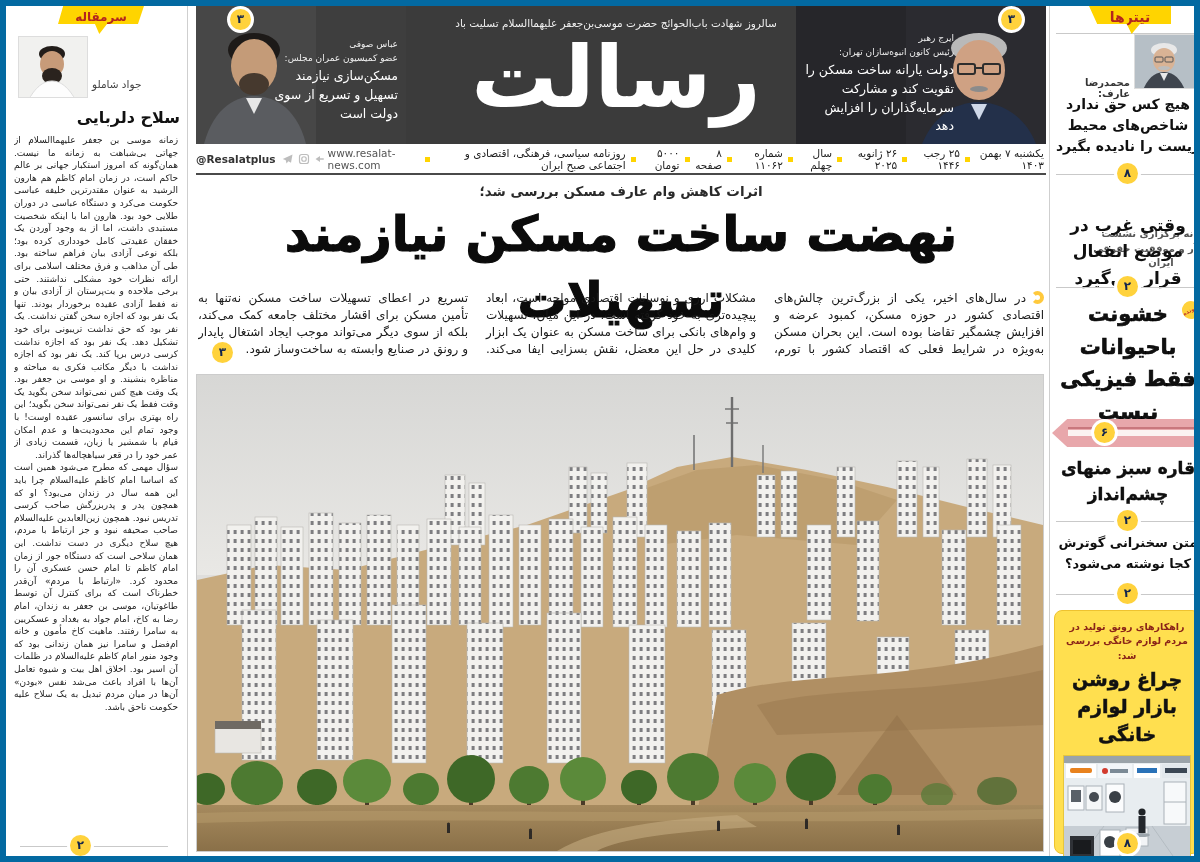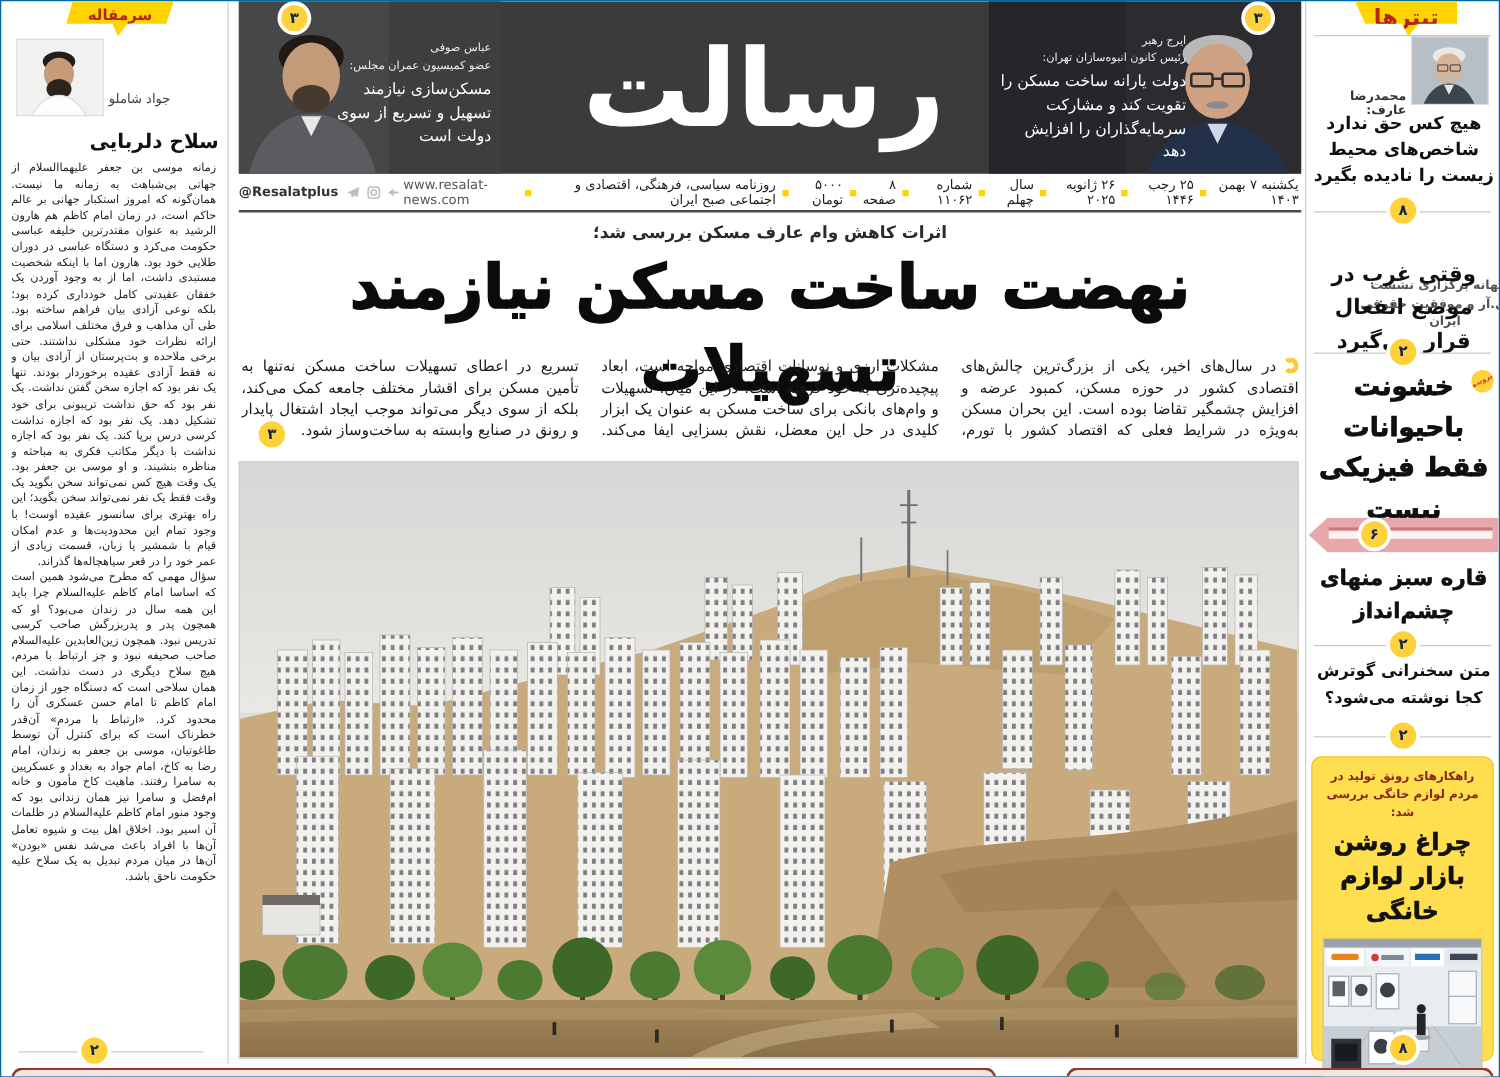--- a/index.html
+++ b/index.html
@@ -1,32 +1,32 @@
 <!DOCTYPE html>
 <html lang="fa" dir="rtl"><head>
 <meta charset="utf-8">
 <style>
   * { margin:0; padding:0; box-sizing:border-box; }
   html,body { background:#fff; }
   body { font-family:"DejaVu Sans", sans-serif; }
   .page { position:relative; width:1200px; height:862px; background:#fff; overflow:hidden;
-          direction:rtl; border:1px solid #0369a1; }
+          direction:rtl; border:6px solid #0369a1; }
 
   .vline { position:absolute; top:0; width:1px; height:850px; background:#cfcfcf; }
 
   
   .pg { position:absolute; width:21px; height:21px; border-radius:50%; background:#ffd23c;
         color:#13264d; font-weight:bold; font-size:12px; text-align:center; line-height:21px;
         box-shadow:0 0 0 3px #fff; z-index:6; }
   .dv { position:absolute; height:1px; background:#c9c9c9; z-index:2; }
   .tag { position:absolute; background:#ffd400; color:#b3261e; font-weight:bold;
          text-align:center; z-index:4; }
   .tag-editorial { left:52px; top:0; width:86px; height:28px; font-size:12px; padding-top:4px;
          clip-path: polygon(6% 0, 100% 0, 93% 64%, 57% 64%, 48% 100%, 43% 64%, 0 64%); }
-  .tag-headlines { left:1083px; top:0; width:82px; height:28px; font-size:18px; padding-top:3px;
+  .tag-headlines { left:1083px; top:0; width:82px; height:28px; font-size:14px; padding-top:3px;
          clip-path: polygon(0 0, 100% 0, 100% 64%, 62% 64%, 52% 100%, 46% 64%, 10% 64%); }
 
   
   .ed-photo { position:absolute; left:12px; top:30px; width:70px; height:62px;
               border:1px solid #ddd; overflow:hidden; background:#f1f1ef; }
   .ed-author { position:absolute; left:86px; top:72px; width:88px; font-size:10.5px; color:#444;
                text-align:left; }
   .ed-title { position:absolute; left:8px; top:102px; width:166px; font-size:16px; font-weight:bold;
               color:#111; text-align:right; }
   .ed-body { position:absolute; left:8px; top:128px; width:164px; height:702px; overflow:hidden;
@@ -141,20 +141,21 @@
         <path d="M8,138 C18,100 42,90 58,90 C74,90 100,98 110,138 Z" fill="#5a5c60"></path>
         <path d="M50,92 L58,108 L66,92 Z" fill="#e8e8e8"></path>
       </svg>
       <div class="m-cap" style="right:8px; top:32px; width:135px;">
         <div class="nm">عباس صوفی</div>
         <div class="rl">عضو کمیسیون عمران مجلس:</div>
         <div class="hl">مسکن‌سازی نیازمند تسهیل و تسریع از سوی دولت است</div>
       </div>
     </div>
 
+    <div class="m-condolence">سالروز شهادت باب‌الحوائج حضرت موسی‌بن‌جعفر علیهماالسلام تسلیت باد</div>
     <div class="m-logo">رسالت</div>
 
     <div class="m-card" style="left:600px; width:250px;">
       <svg width="250" height="138" viewBox="0 0 250 138">
         <rect width="250" height="138" fill="#2b2b30"></rect>
         <rect width="110" height="138" fill="#26262a"></rect>
         <ellipse cx="183" cy="42" rx="28" ry="15" fill="#b9b9b9"></ellipse>
         <ellipse cx="183" cy="64" rx="26" ry="30" fill="#cfa183"></ellipse>
         <rect x="162" y="58" width="17" height="10" rx="2" fill="none" stroke="#2d2d2d" stroke-width="2"></rect>
         <rect x="187" y="58" width="17" height="10" rx="2" fill="none" stroke="#2d2d2d" stroke-width="2"></rect>

